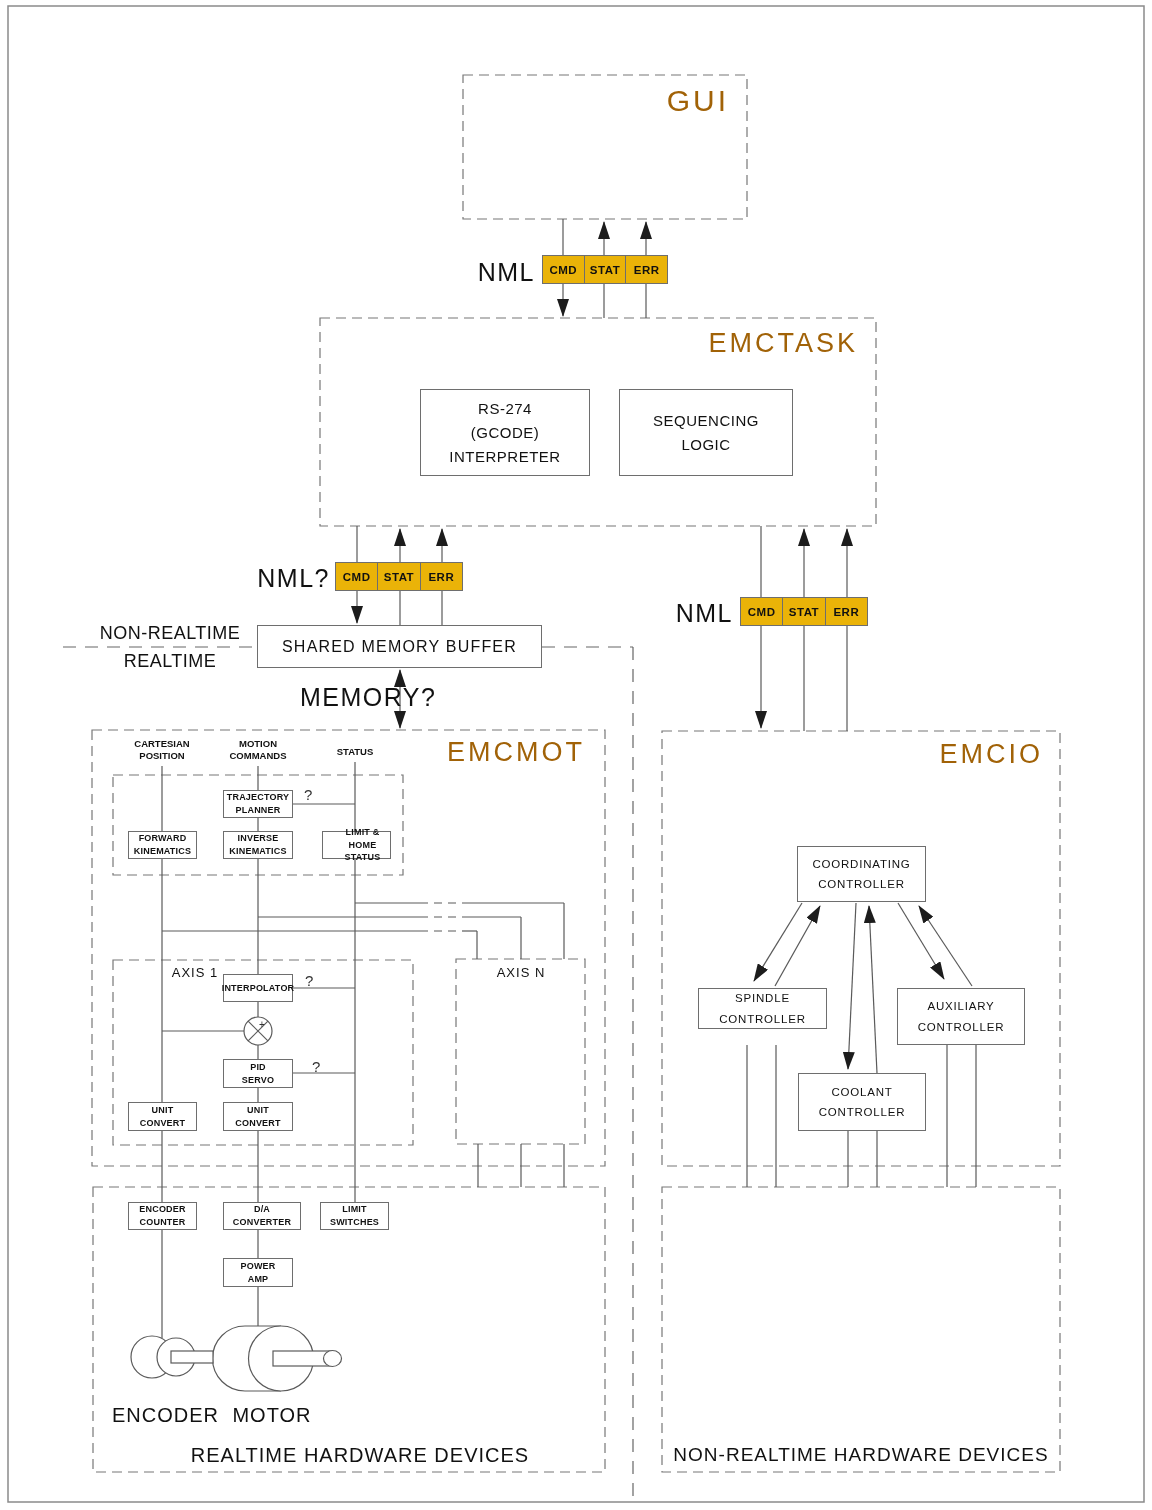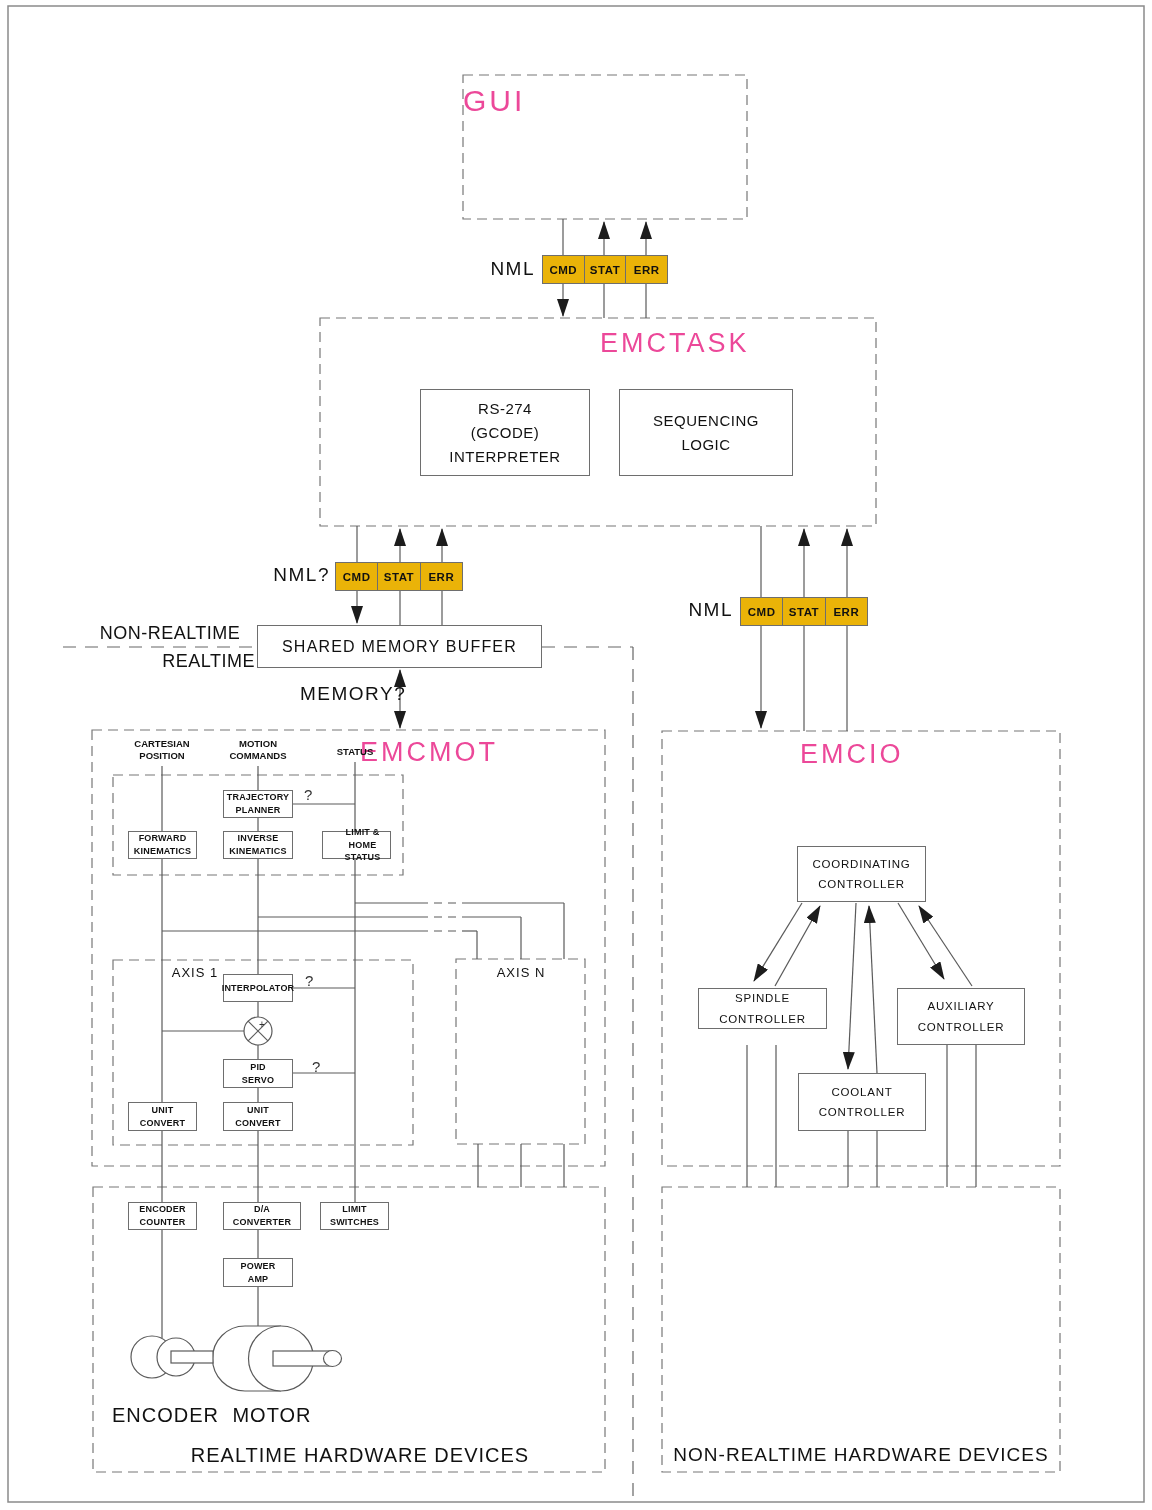--- a/index.html
+++ b/index.html
@@ -3,22 +3,22 @@
 <meta charset="utf-8">
 <style>
   html,body{margin:0;padding:0;background:#fff;}
   .stage{position:relative;width:1152px;height:1510px;background:#ffffff;
          font-family:"Liberation Sans",sans-serif;color:#111;overflow:hidden;}
   svg.wires{position:absolute;left:0;top:0;}
   .t{position:absolute;white-space:pre-line;color:#111;}
   .box{position:absolute;box-sizing:border-box;border:1px solid #6e6e6e;background:#fff;
        display:flex;align-items:center;justify-content:center;text-align:center;
        white-space:pre-line;color:#111;}
-  .title{font-size:27px;letter-spacing:3px;color:#ec4899;font-weight:400;}
-  .nml-lab{font-size:19px;letter-spacing:1.5px;text-align:right;}
+  .title{font-size:27px;letter-spacing:3px;color:#a16207;text-align:right;font-weight:400;}
+  .nml-lab{font-size:25px;letter-spacing:1.5px;text-align:right;}
   .nmlgrp{position:absolute;display:flex;}
   .cell{flex:1;box-sizing:border-box;border:1px solid #6e6e6e;background:#eab308;height:29px;
         display:flex;align-items:center;justify-content:center;
         font-size:11.5px;font-weight:600;letter-spacing:0.5px;}
   .cell + .cell{border-left:none;}
   .f15{font-size:15px;line-height:1.6;letter-spacing:0.5px;}
   .f16{font-size:16px;letter-spacing:1.2px;}
   .f12{font-size:11.5px;line-height:1.75;letter-spacing:0.8px;}
   .f9{font-size:9px;font-weight:700;line-height:1.4;letter-spacing:0.2px;}
   .colhead{font-size:9.5px;font-weight:700;line-height:1.3;text-align:center;}
@@ -168,21 +168,21 @@
 
   <div class="box f15" style="left:420px;top:389px;width:170px;height:87px;">RS-274
 (GCODE)
 INTERPRETER</div>
   <div class="box f15" style="left:619px;top:389px;width:174px;height:87px;">SEQUENCING
 LOGIC</div>
 
   <div class="box f16" style="left:257px;top:625px;width:285px;height:43px;">SHARED MEMORY BUFFER</div>
   <div class="t nml-lab" style="left:300px;top:683px;width:84px;">MEMORY?</div>
   <div class="t med" style="left:85px;top:623px;width:170px;">NON-REALTIME</div>
-  <div class="t med" style="left:85px;top:651px;width:170px;text-align:right;">REALTIME</div>
+  <div class="t med" style="left:85px;top:651px;width:170px;">REALTIME</div>
 
   <div class="t colhead" style="left:117px;top:738px;width:90px;">CARTESIAN
 POSITION</div>
   <div class="t colhead" style="left:213px;top:738px;width:90px;">MOTION
 COMMANDS</div>
   <div class="t colhead" style="left:310px;top:746px;width:90px;">STATUS</div>
 
   <div class="box f9" style="left:223px;top:790px;width:70px;height:28px;text-align:center;">TRAJECTORY
 PLANNER</div>
   <div class="box f9" style="left:128px;top:831px;width:69px;height:28px;">FORWARD

